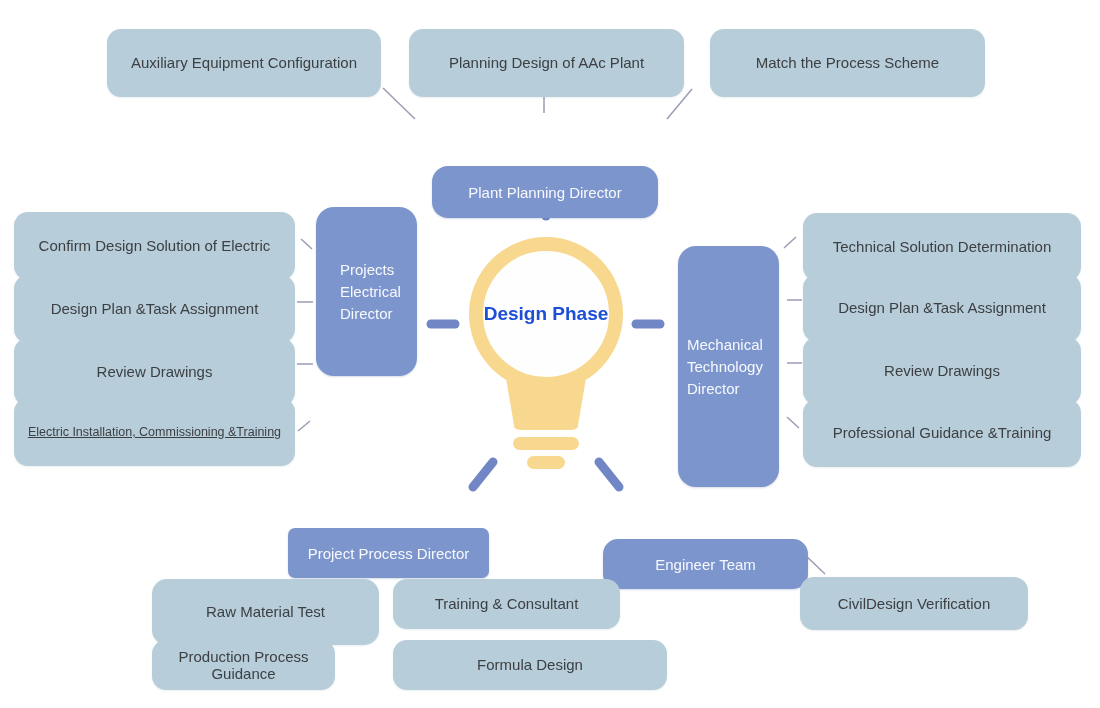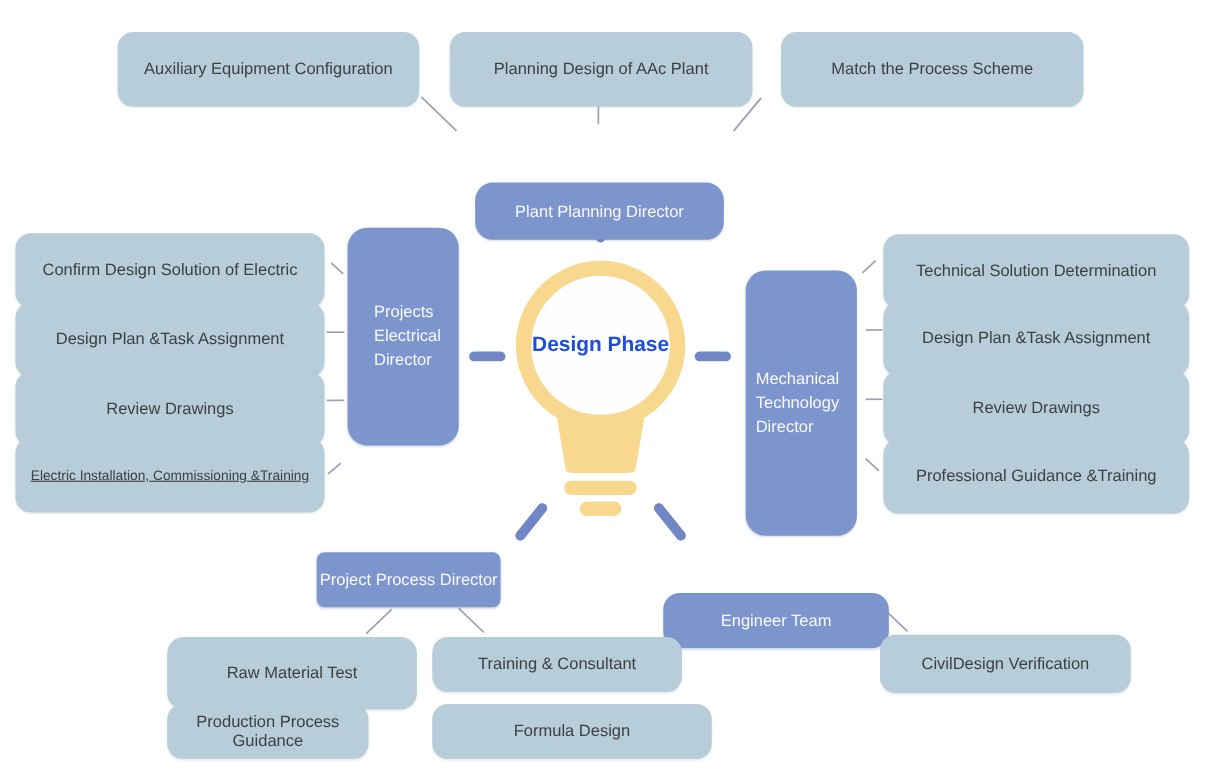--- a/index.html
+++ b/index.html
@@ -78,37 +78,37 @@
   <div class="task" style="left:409px;top:29px;width:275px;">Planning Design of AAc Plant</div>
   <div class="task" style="left:710px;top:29px;width:275px;">Match the Process Scheme</div>
 
   <div class="director" style="left:432px;top:120px;width:226px;height:52px;margin-top:46px;">Plant Planning Director</div>
 
   <div class="task" style="left:14px;top:212px;width:281px;">Confirm Design Solution of Electric</div>
   <div class="task" style="left:14px;top:275px;width:281px;">Design Plan &amp;Task Assignment</div>
   <div class="task" style="left:14px;top:338px;width:281px;">Review Drawings</div>
   <div class="task small" style="left:14px;top:398px;width:281px;">Electric Installation, Commissioning &amp;Training</div>
 
-  <div class="director side" style="left:316px;top:207px;width:101px;height:198px;padding-left:24px;">Projects Electrical Director</div>
+  <div class="director side" style="left:316px;top:207px;width:101px;height:169px;padding-left:24px;">Projects Electrical Director</div>
 
   <div class="task" style="left:803px;top:213px;width:278px;">Technical Solution Determination</div>
   <div class="task" style="left:803px;top:274px;width:278px;">Design Plan &amp;Task Assignment</div>
   <div class="task" style="left:803px;top:337px;width:278px;">Review Drawings</div>
   <div class="task" style="left:803px;top:399px;width:278px;">Professional Guidance &amp;Training</div>
 
   <div class="director side" style="left:678px;top:207px;width:101px;height:241px;margin-top:39px;">Mechanical Technology Director</div>
 
   <div class="bulb-neck"></div>
   <div class="bulb-ring"></div>
   <div class="bulb-bar1"></div>
   <div class="bulb-bar2"></div>
   <div class="center-label">Design Phase</div>
 
-  <div class="director" style="left:288px;top:502px;width:167px;height:50px;border-radius:7px;">Project Process Director</div>
+  <div class="director" style="left:288px;top:528px;width:201px;height:50px;border-radius:7px;">Project Process Director</div>
   <div class="director" style="left:603px;top:500px;width:205px;height:50px;border-radius:15px;margin-top:39px;">Engineer Team</div>
 
   <div class="task" style="left:152px;top:579px;width:227px;height:66px;border-radius:15px;">Raw Material Test</div>
   <div class="task" style="left:393px;top:579px;width:227px;height:50px;">Training &amp; Consultant</div>
   <div class="task" style="left:152px;top:640px;width:183px;height:50px;">Production Process Guidance</div>
-  <div class="task" style="left:393px;top:640px;width:254px;height:50px;">Formula Design</div>
+  <div class="task" style="left:393px;top:640px;width:274px;height:50px;">Formula Design</div>
   <div class="task" style="left:800px;top:577px;width:228px;height:53px;">CivilDesign Verification</div>
 
 </div>
 
 </body></html>

